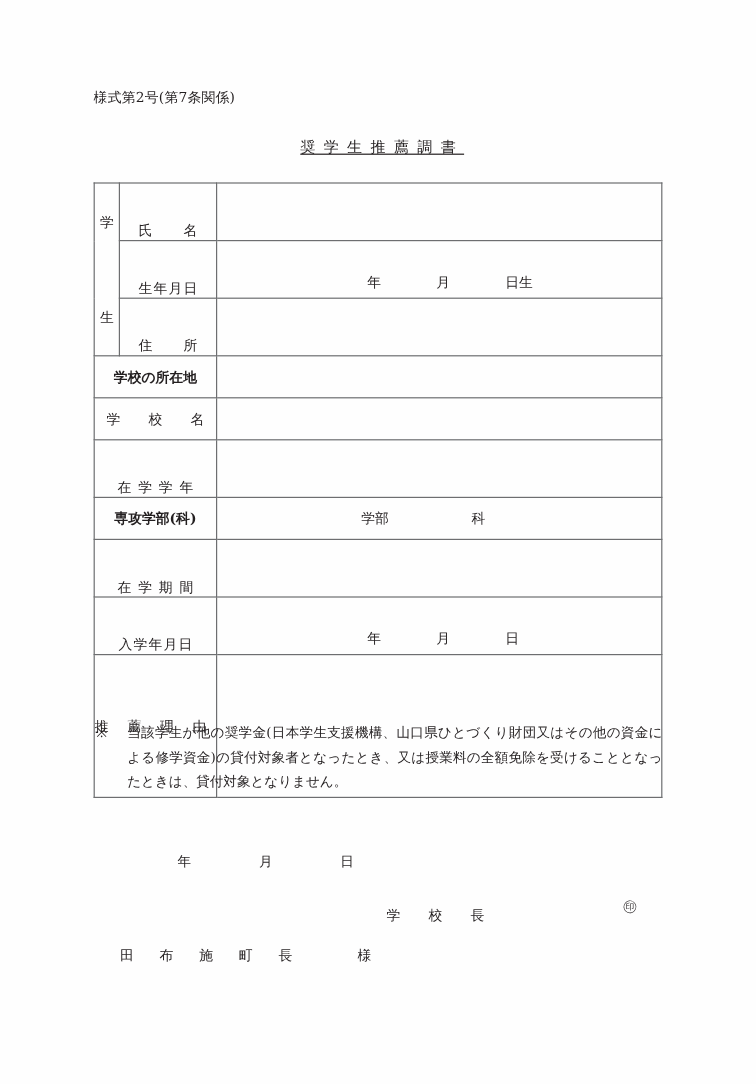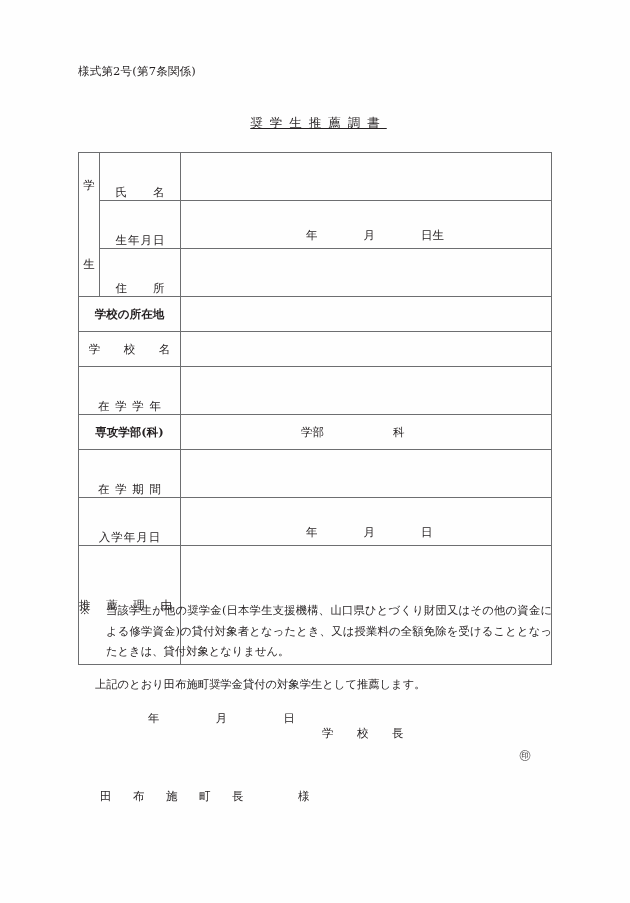--- a/index.html
+++ b/index.html
@@ -19,21 +19,21 @@
   .page {
     position: absolute;
     inset: 0;
     background: #fefefe;
   }
 
   
   .form-no {
     position: absolute;
     left: 78px;
-    top: 64px;
+    top: 74px;
     font-size: 11.5px;
     letter-spacing: 0.2px;
     white-space: nowrap;
   }
 
   
   .doc-title {
     position: absolute;
     left: 0;
     right: 0;
@@ -127,21 +127,21 @@
     left: 148px;
     top: 711px;
     font-size: 11.3px;
     white-space: pre;
   }
 
   
   .sig-title {
     position: absolute;
     left: 322px;
-    top: 726px;
+    top: 756px;
     font-size: 11.5px;
     letter-spacing: 6px;
     white-space: nowrap;
   }
   .seal {
     position: absolute;
     left: 519px;
     top: 749px;
     font-size: 12px;
     line-height: 1;
@@ -262,21 +262,20 @@
     </tbody>
   </table>
 
   <div class="note">
     <div class="note-row">
       <span class="note-mark">※</span>
       <span class="note-body">当該学生が他の奨学金(日本学生支援機構、山口県ひとづくり財団又はその他の資金による修学資金)の貸付対象者となったとき、又は授業料の全額免除を受けることとなったときは、貸付対象となりません。</span>
     </div>
   </div>
 
-  <div class="statement">上記のとおり田布施町奨学金貸付の対象学生として推薦します。</div>
 
   <div class="date-line">年　　　　　月　　　　　日</div>
 
   <div class="sig-title">学　校　長</div>
   <div class="seal">㊞</div>
 
   <div class="addressee">田　布　施　町　長　　　様</div>
 
 </div>
 

